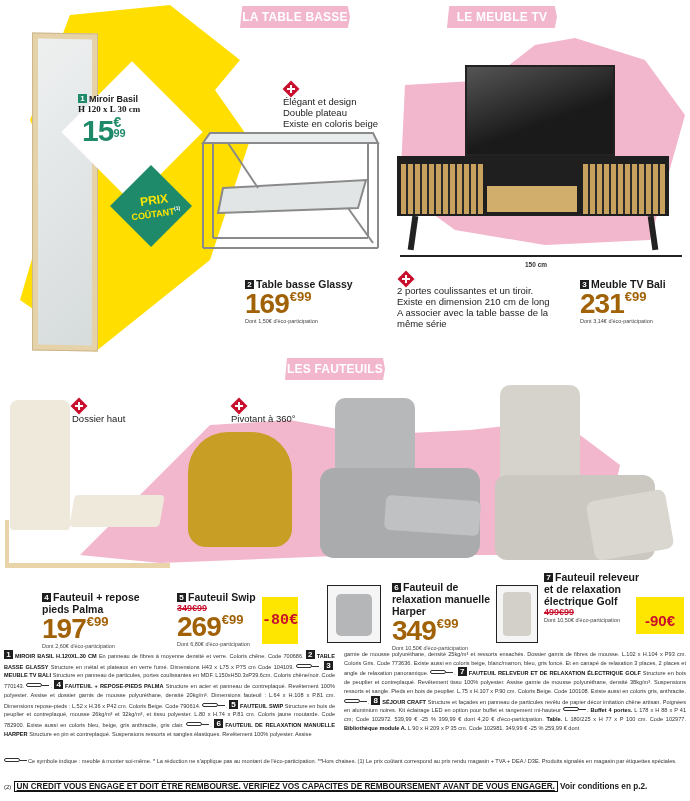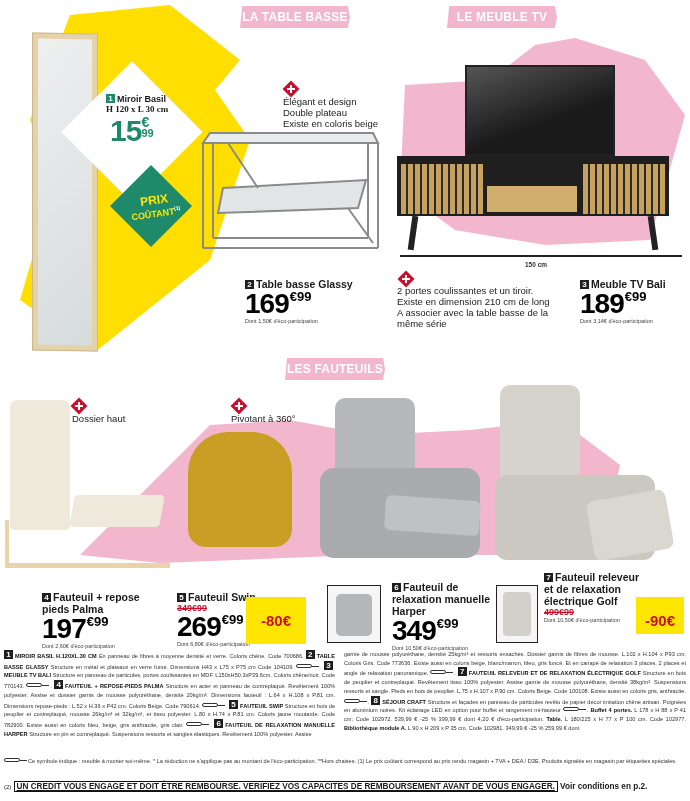--- a/index.html
+++ b/index.html
@@ -7,21 +7,21 @@
   .abs { position: absolute; }
   .shape { position: absolute; }
   .section-tag { position: absolute; height: 22px; background: #f2b6cd; color: #fff; font-weight: bold; font-size: 12px; line-height: 22px; text-align: center; letter-spacing: 0.2px; clip-path: polygon(2% 0, 98% 0, 100% 50%, 98% 100%, 0 100%); }
   .plus-icon { position: absolute; width: 12px; height: 12px; background: #c8102e; transform: rotate(45deg); }
   .plus-icon::before, .plus-icon::after { content: ""; position: absolute; background: #fff; }
   .plus-icon::before { left: 5px; top: 2px; width: 2px; height: 8px; transform: rotate(-45deg); }
   .plus-icon::after { left: 2px; top: 5px; width: 8px; height: 2px; transform: rotate(-45deg); }
   .feature { font-size: 9.5px; line-height: 11px; color: #222; }
   .num-badge { display: inline-block; background: #1e1e1e; color: #fff; font-size: 8px; font-weight: bold; width: 9px; height: 9px; line-height: 9px; text-align: center; margin-right: 2px; vertical-align: 1px; }
   .prod-name { font-size: 10.5px; font-weight: bold; line-height: 12px; color: #1a1a1a; }
-  .price { font-weight: bold; color: #000000; line-height: 1; white-space: nowrap; }
+  .price { font-weight: bold; color: #a16207; line-height: 1; white-space: nowrap; }
   .price .int { font-size: 28px; letter-spacing: -1px; }
   .price .cents { font-size: 13px; vertical-align: 12px; margin-left: 1px; }
   .old-price { font-size: 9px; font-weight: bold; color: #c8102e; text-decoration: line-through; line-height: 10px; }
   .eco { font-size: 5.5px; color: #444; line-height: 7px; white-space: nowrap; }
   .promo { position: absolute; background: #ffe600; color: #c8102e; font-weight: bold; font-size: 15px; text-align: center; }
   .fine { font-size: 5.6px; line-height: 8.7px; color: #333; text-align: justify; }
   .fine b { color: #111; }
   .thumb { position: absolute; border: 1px solid #222; background: #f5f5f5; }
   .kit-icon { display: inline-block; width: 16px; height: 4px; border: 1px solid #333; border-radius: 2px; vertical-align: 1px; position: relative; margin-right: 8px; }
   .kit-icon::after { content: ""; position: absolute; right: -8px; top: 1px; width: 7px; height: 1px; background: #333; }
@@ -42,21 +42,21 @@
 
 <div class="section-tag" style="left:240px;top:6px;width:110px;">LA TABLE BASSE</div>
 <div class="section-tag" style="left:447px;top:6px;width:110px;">LE MEUBLE TV</div>
 <div class="section-tag" style="left:285px;top:358px;width:100px;">LES FAUTEUILS</div>
 
 <div class="abs" style="left:32px;top:33px;width:66px;height:318px;background:#e6d2a8;border:1px solid #cbb78e;transform:skewY(1deg);">
   <div style="position:absolute;left:5px;top:5px;right:5px;bottom:5px;background:linear-gradient(135deg,#eef0f0,#d6dbdc);"></div>
 </div>
 <div class="abs" style="left:62px;top:62px;width:140px;height:140px;">
   <div style="position:absolute;left:20px;top:20px;width:100px;height:100px;background:#fff;transform:rotate(45deg);"></div>
-  <div class="abs" style="left:44px;top:32px;width:100px;">
+  <div class="abs" style="left:16px;top:32px;width:100px;">
     <div class="prod-name" style="font-size:9px;line-height:10px;">
       <span class="num-badge" style="background:#1f8a6a;">1</span><span>Miroir Basil</span>
     </div>
     <div class="prod-name" style="font-size:9px;line-height:10px;font-family:Liberation Serif, serif;">H 120 x L 30 cm</div>
     <div style="color:#1f8a6a;font-weight:bold;line-height:1;margin-top:2px;margin-left:4px;">
       <span style="font-size:30px;letter-spacing:-1px;">15</span><span style="display:inline-block;vertical-align:4px;line-height:11px;">
         <span style="display:block;font-size:14px;">€</span>
         <span style="display:block;font-size:11px;">99</span>
       </span>
     </div>
@@ -110,21 +110,21 @@
 <div class="abs" style="left:525px;top:261px;font-size:6.5px;font-weight:bold;color:#333;">150 cm</div>
 <div class="plus-icon" style="left:400px;top:273px;"></div>
 <div class="abs feature" style="left:397px;top:285px;width:175px;">
   <div>2 portes coulissantes et un tiroir.</div>
   <div>Existe en dimension 210 cm de long</div>
   <div>A associer avec la table basse de la</div>
   <div>même série</div>
 </div>
 <div class="abs" style="left:580px;top:278px;width:110px;">
   <div class="prod-name"><span class="num-badge">3</span><span>Meuble TV Bali</span></div>
-  <div class="price"><span class="int">189</span><span class="cents">€99</span></div>
+  <div class="price"><span class="int">231</span><span class="cents">€99</span></div>
   <div class="eco">Dont 3,14€ d'éco-participation</div>
 </div>
 
 <div class="abs" style="left:10px;top:400px;width:60px;height:130px;background:#efe9db;border-radius:8px 8px 4px 4px;"></div>
 <div class="abs" style="left:72px;top:495px;width:90px;height:32px;background:#efe9db;transform:skewX(-10deg);border-radius:4px;"></div>
 <div class="abs" style="left:5px;top:520px;width:165px;height:48px;border-bottom:5px solid #e8d4a8;border-left:4px solid #e8d4a8;"></div>
 <div class="plus-icon" style="left:73px;top:400px;"></div>
 <div class="abs feature" style="left:72px;top:413px;">Dossier haut</div>
 
 <div class="plus-icon" style="left:233px;top:400px;"></div>
@@ -149,21 +149,21 @@
   <div class="price"><span class="int">197</span><span class="cents">€99</span></div>
   <div class="eco">Dont 2,60€ d'éco-participation</div>
 </div>
 
 <div class="abs" style="left:177px;top:591px;width:90px;">
   <div class="prod-name"><span class="num-badge">5</span><span>Fauteuil Swip</span></div>
   <div class="old-price">349€99</div>
   <div class="price"><span class="int">269</span><span class="cents">€99</span></div>
   <div class="eco">Dont 6,80€ d'éco-participation</div>
 </div>
-<div class="promo" style="left:246px;top:597px;width:60px;height:47px;line-height:47px;">-80€</div>
+<div class="promo" style="left:262px;top:597px;width:36px;height:47px;line-height:47px;font-family:Liberation Mono, monospace;">-80€</div>
 
 <div class="thumb" style="left:327px;top:585px;width:54px;height:58px;">
   <div style="position:absolute;left:8px;top:8px;width:36px;height:42px;background:#b5b6b8;border-radius:5px;"></div>
 </div>
 <div class="abs" style="left:392px;top:581px;width:120px;">
   <div class="prod-name"><span class="num-badge">6</span><span>Fauteuil de</span></div>
   <div class="prod-name">relaxation manuelle</div>
   <div class="prod-name">Harper</div>
   <div class="price"><span class="int">349</span><span class="cents">€99</span></div>
   <div class="eco">Dont 10,50€ d'éco-participation</div>

